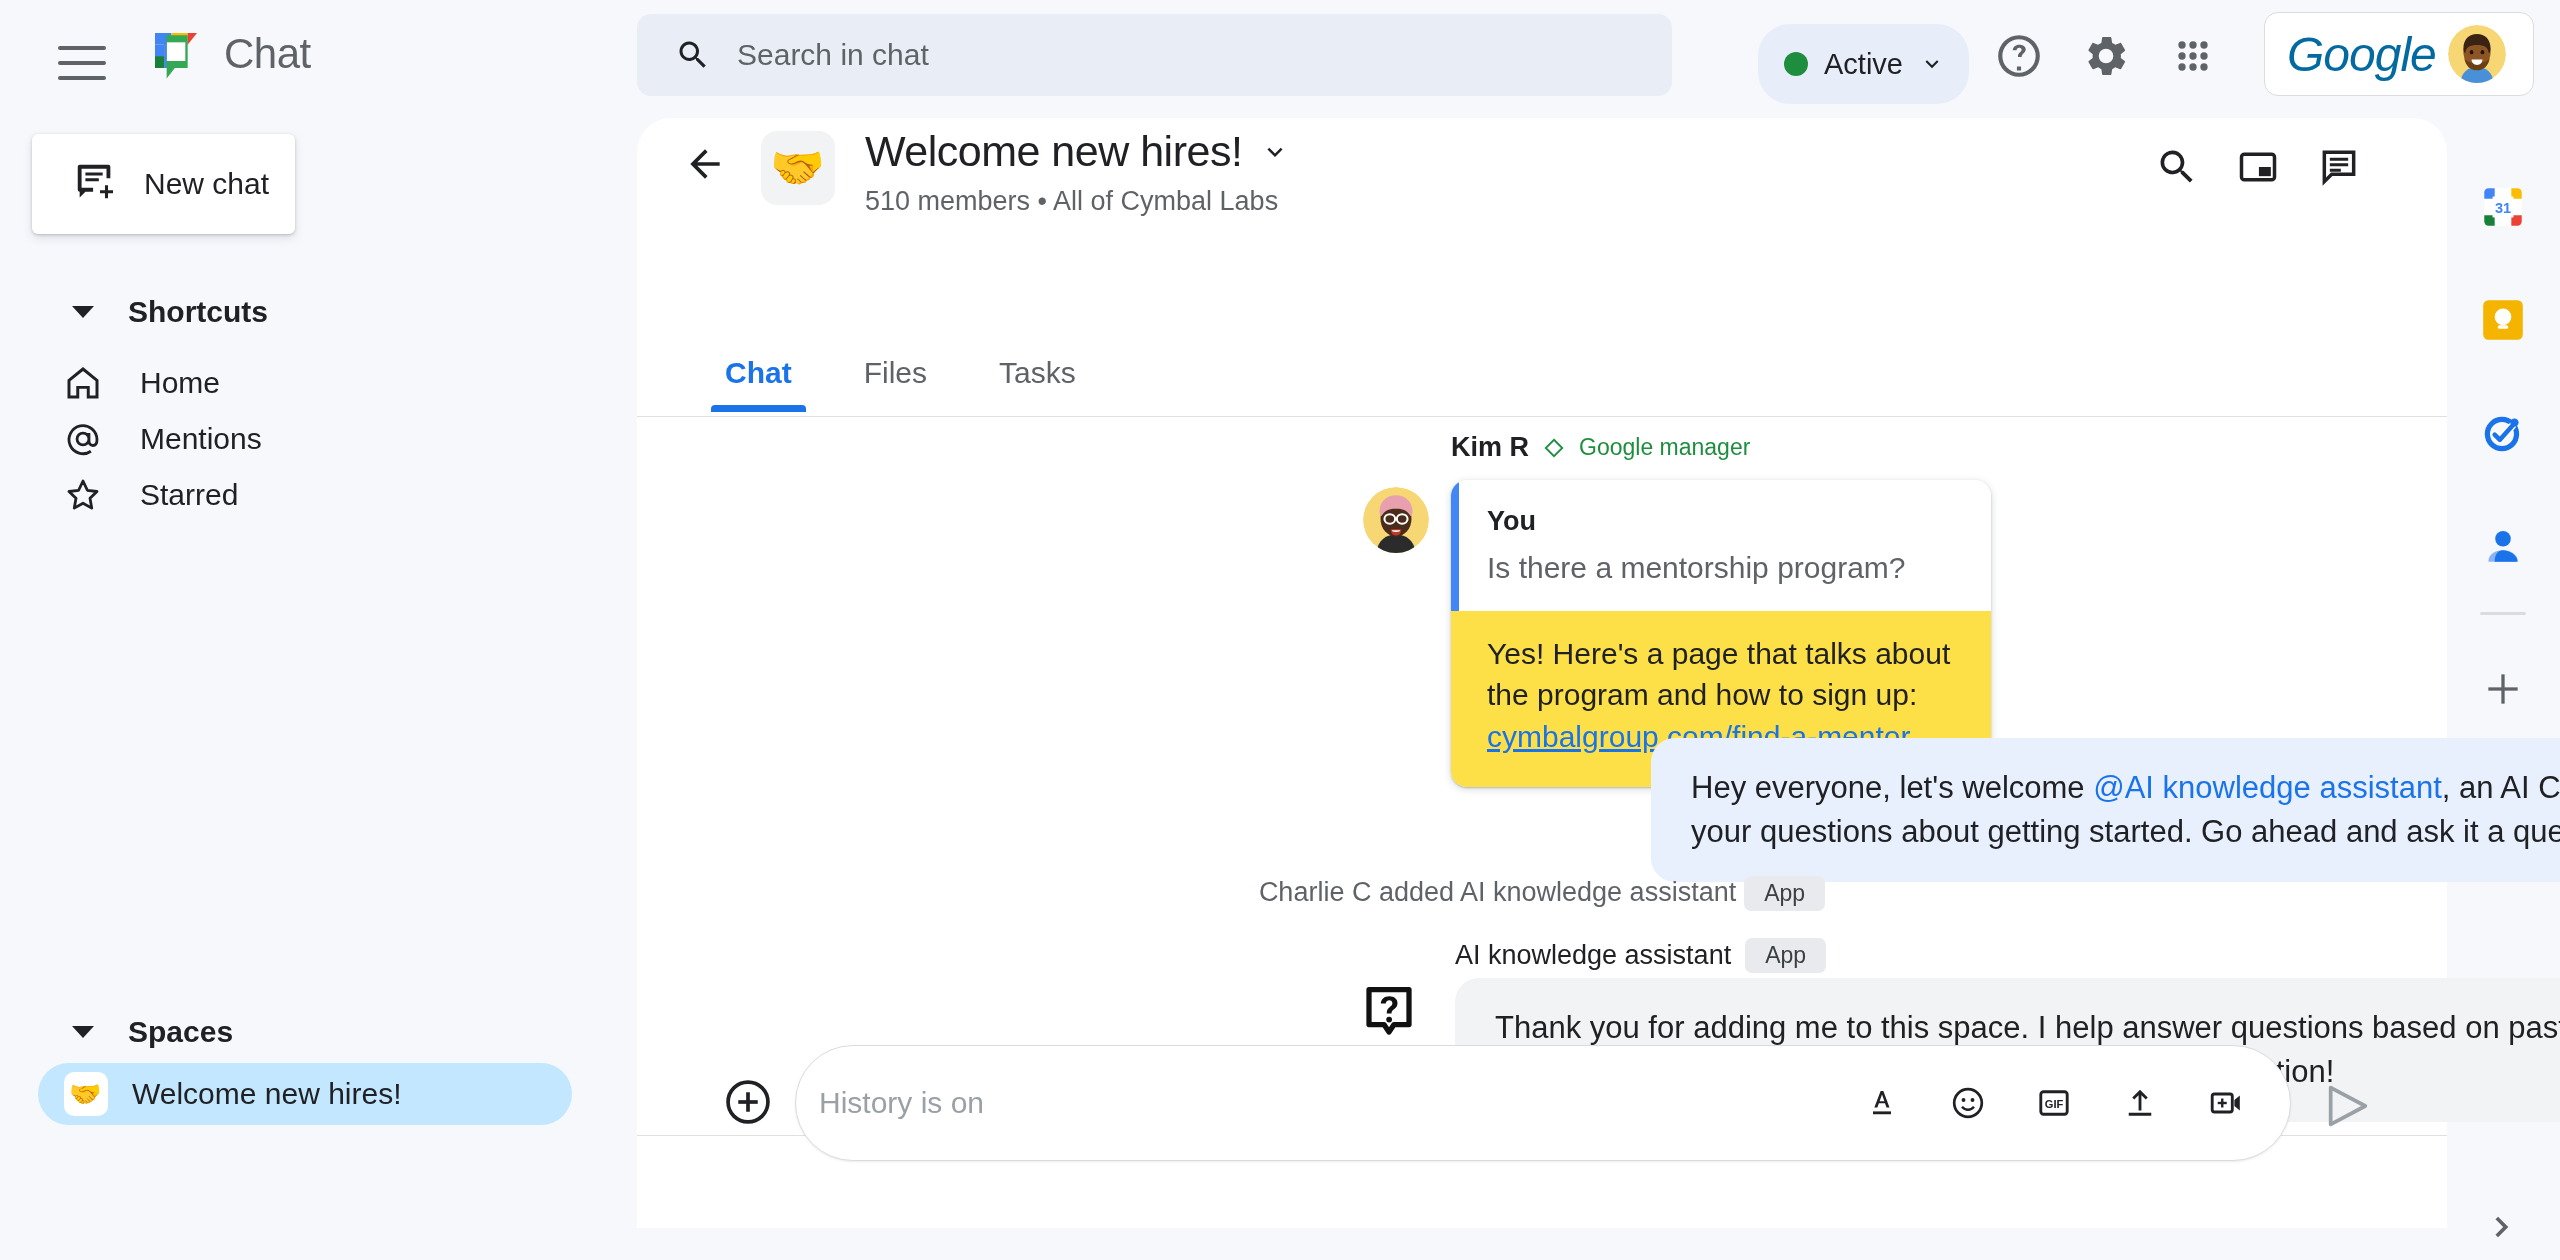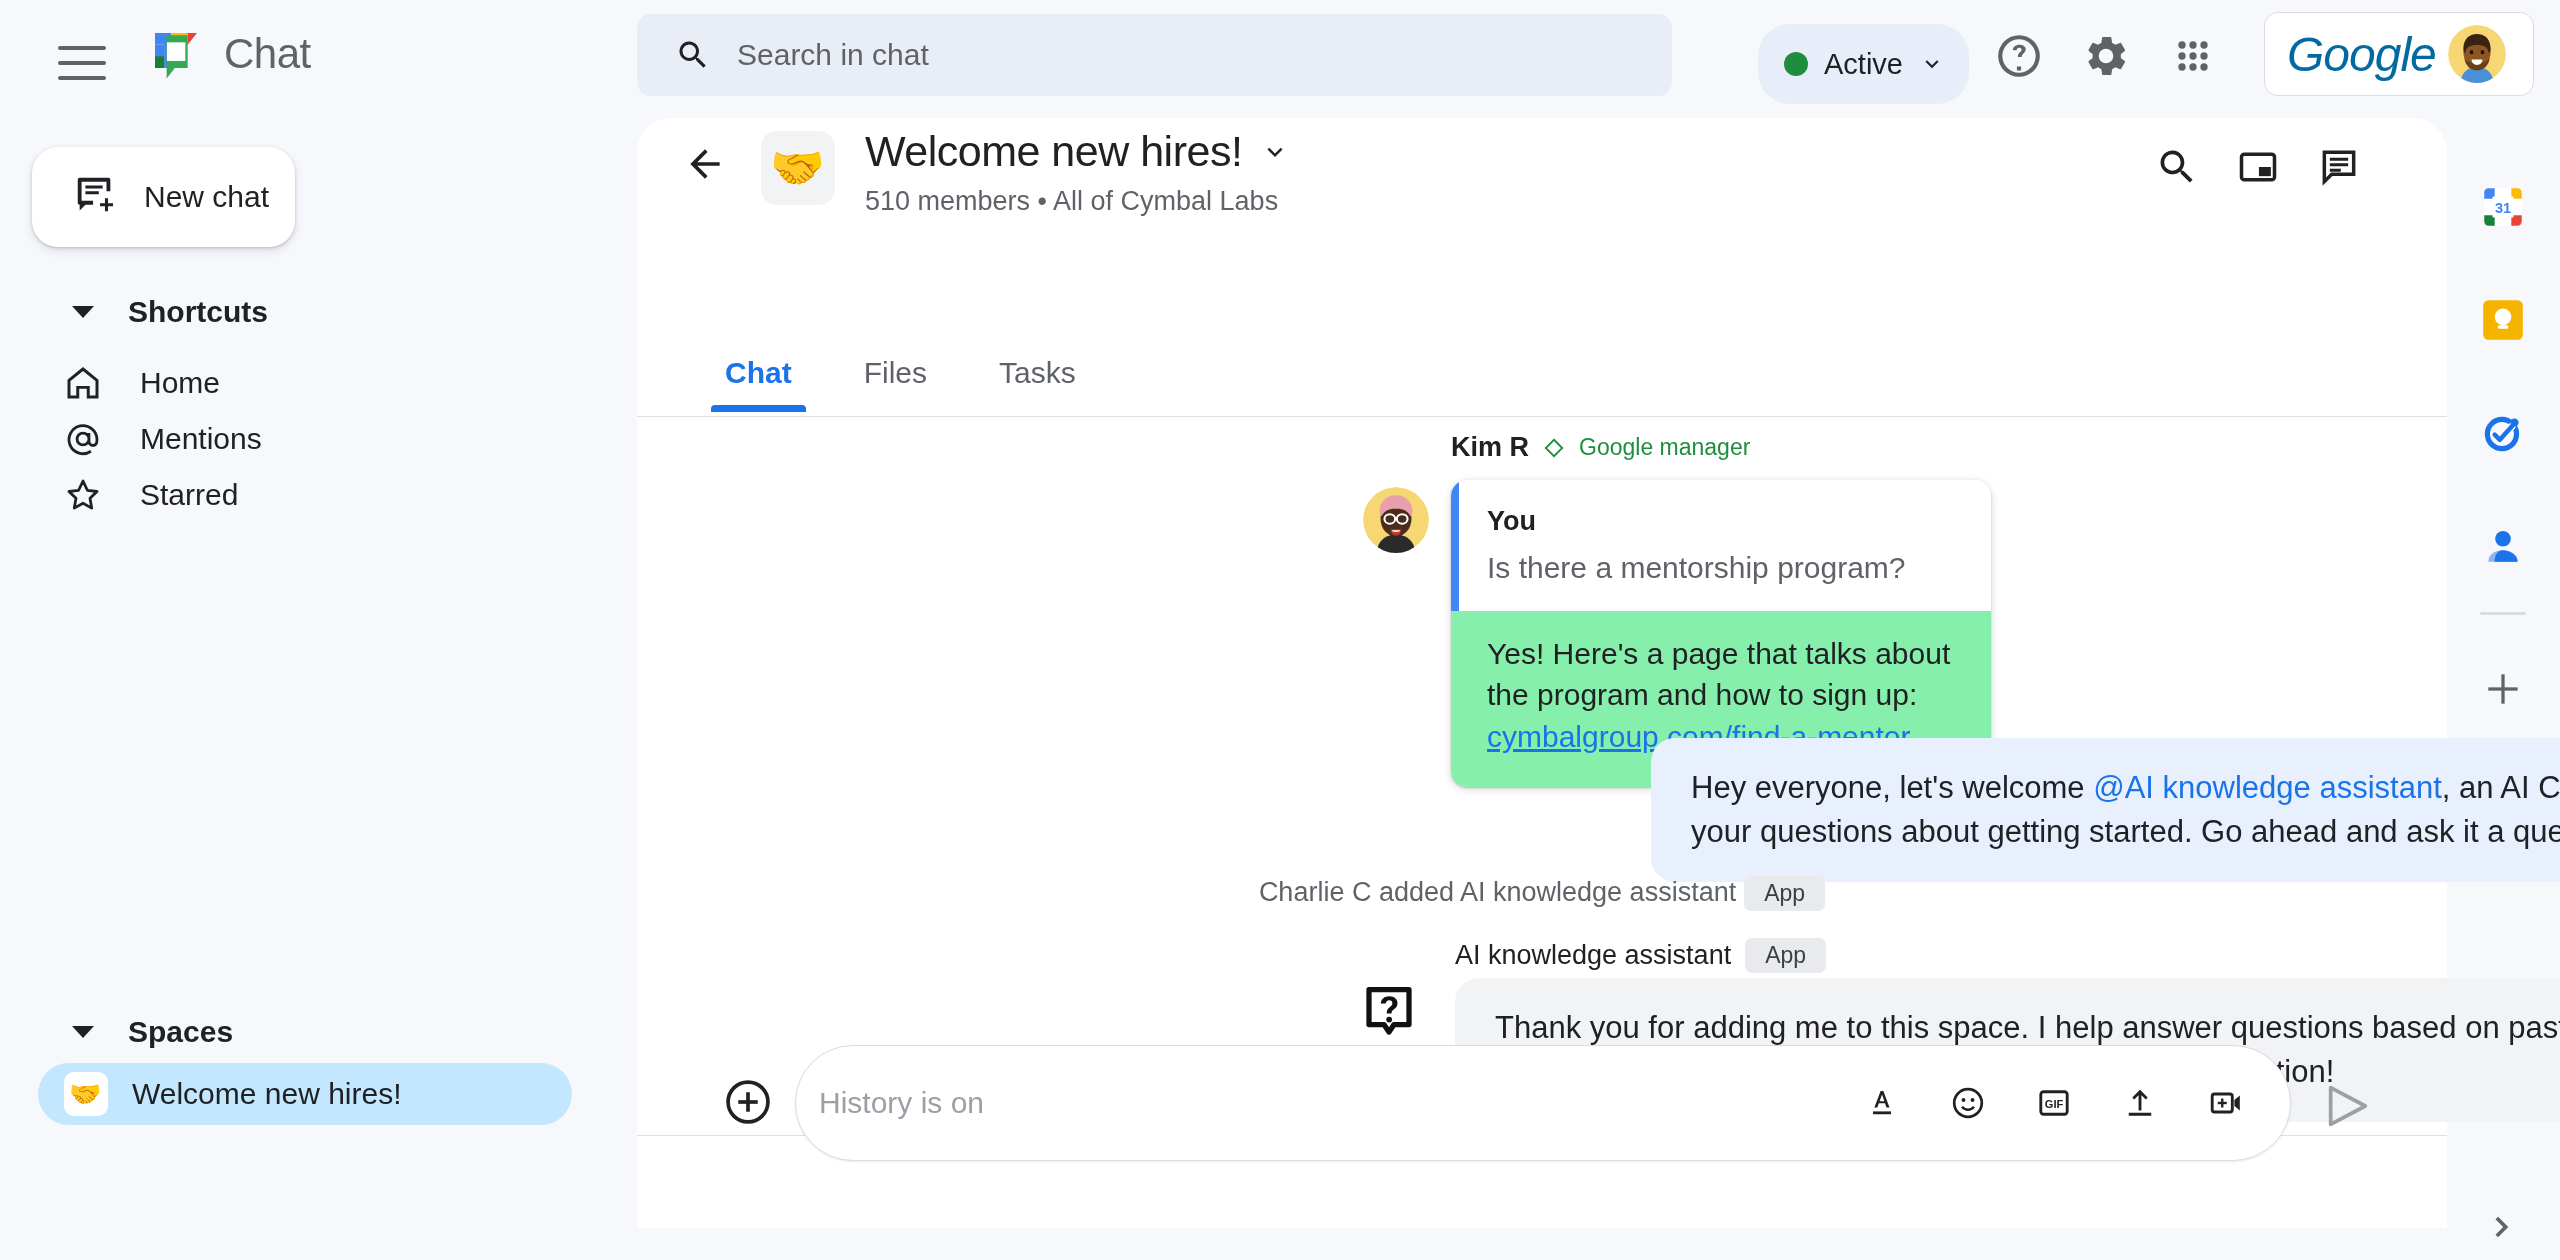--- a/index.html
+++ b/index.html
@@ -64,23 +64,23 @@
     background: #ffffff; border: 1px solid #dadce0; border-radius: 14px;
     display: flex; align-items: center; gap: 12px; padding: 0 14px 0 22px;
     cursor: pointer;
   }
   .google-word { font-size: 48px; color: #0369a1; letter-spacing: -1px; font-style: italic; }
   .avatar-top { width: 58px; height: 58px; border-radius: 50%; overflow:hidden; flex-shrink:0; }
 
   
   .sidebar { position: absolute; left: 0; top: 125px; width: 637px; bottom: 0; }
   .newchat {
-    position: absolute; left: 32px; top: 22px;
+    position: absolute; left: 32px; top: 9px;
     width: 263px; height: 100px;
-    background: #fff; border-radius: 26px;
+    background: #fff; border-radius: 6px;
     box-shadow: 0 1px 3px rgba(60,64,67,.26), 0 4px 10px rgba(60,64,67,.13);
     display: flex; align-items: center; gap: 26px; padding-left: 40px;
     cursor: pointer;
   }
   .newchat .lbl { font-size: 30px; color: #202124; }
 
   .section-head {
     position: absolute; left: 72px; display: flex; align-items: center; gap: 34px;
     cursor: pointer;
   }
@@ -178,21 +178,21 @@
   }
   .quote-top {
     position: relative; padding: 26px 0 26px 36px; background: #fff;
   }
   .quote-bar {
     position: absolute; left: 0; top: 0; bottom: 0; width: 8px; background: #4285f4;
   }
   .quote-author { font-size: 27px; font-weight: bold; color: #202124; margin-bottom: 14px; }
   .quote-text { font-size: 30px; color: #5f6368; }
   .quote-body {
-    background: #86efac; padding: 22px 36px 30px 36px;
+    background: #fde047; padding: 22px 36px 30px 36px;
     font-size: 30px; color: #202124; line-height: 1.38;
   }
   .quote-link { color: #1a73e8; text-decoration: underline; cursor: pointer; }
 
   .bubble-blue {
     position: absolute; left: 1014px; top: 320px;
     width: 1280px; background: #e8f0fe; border-radius: 24px;
     padding: 28px 40px; font-size: 31px; color: #202124; line-height: 1.42;
   }
   .mention { color: #1a73e8; cursor: pointer; }

